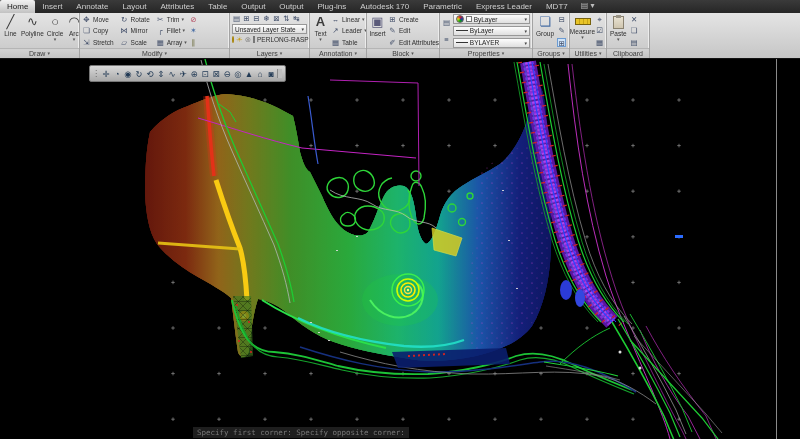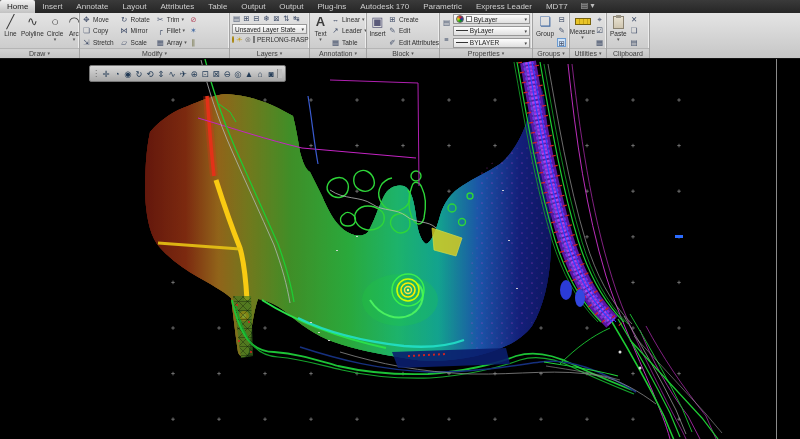--- a/index.html
+++ b/index.html
@@ -523,13 +523,14 @@
         <span class="nav-icon">⊠</span>
         <span class="nav-icon">⊖</span>
         <span class="nav-icon">◎</span>
         <span class="nav-icon">▲</span>
         <span class="nav-icon">⌂</span>
         <span class="nav-icon">◙</span>
       </span>
     <span class="tail"></span>
   </div>
 
+  <div id="cmdecho">Specify first corner: Specify opposite corner:</div>
 </div>
 
 </body></html>

